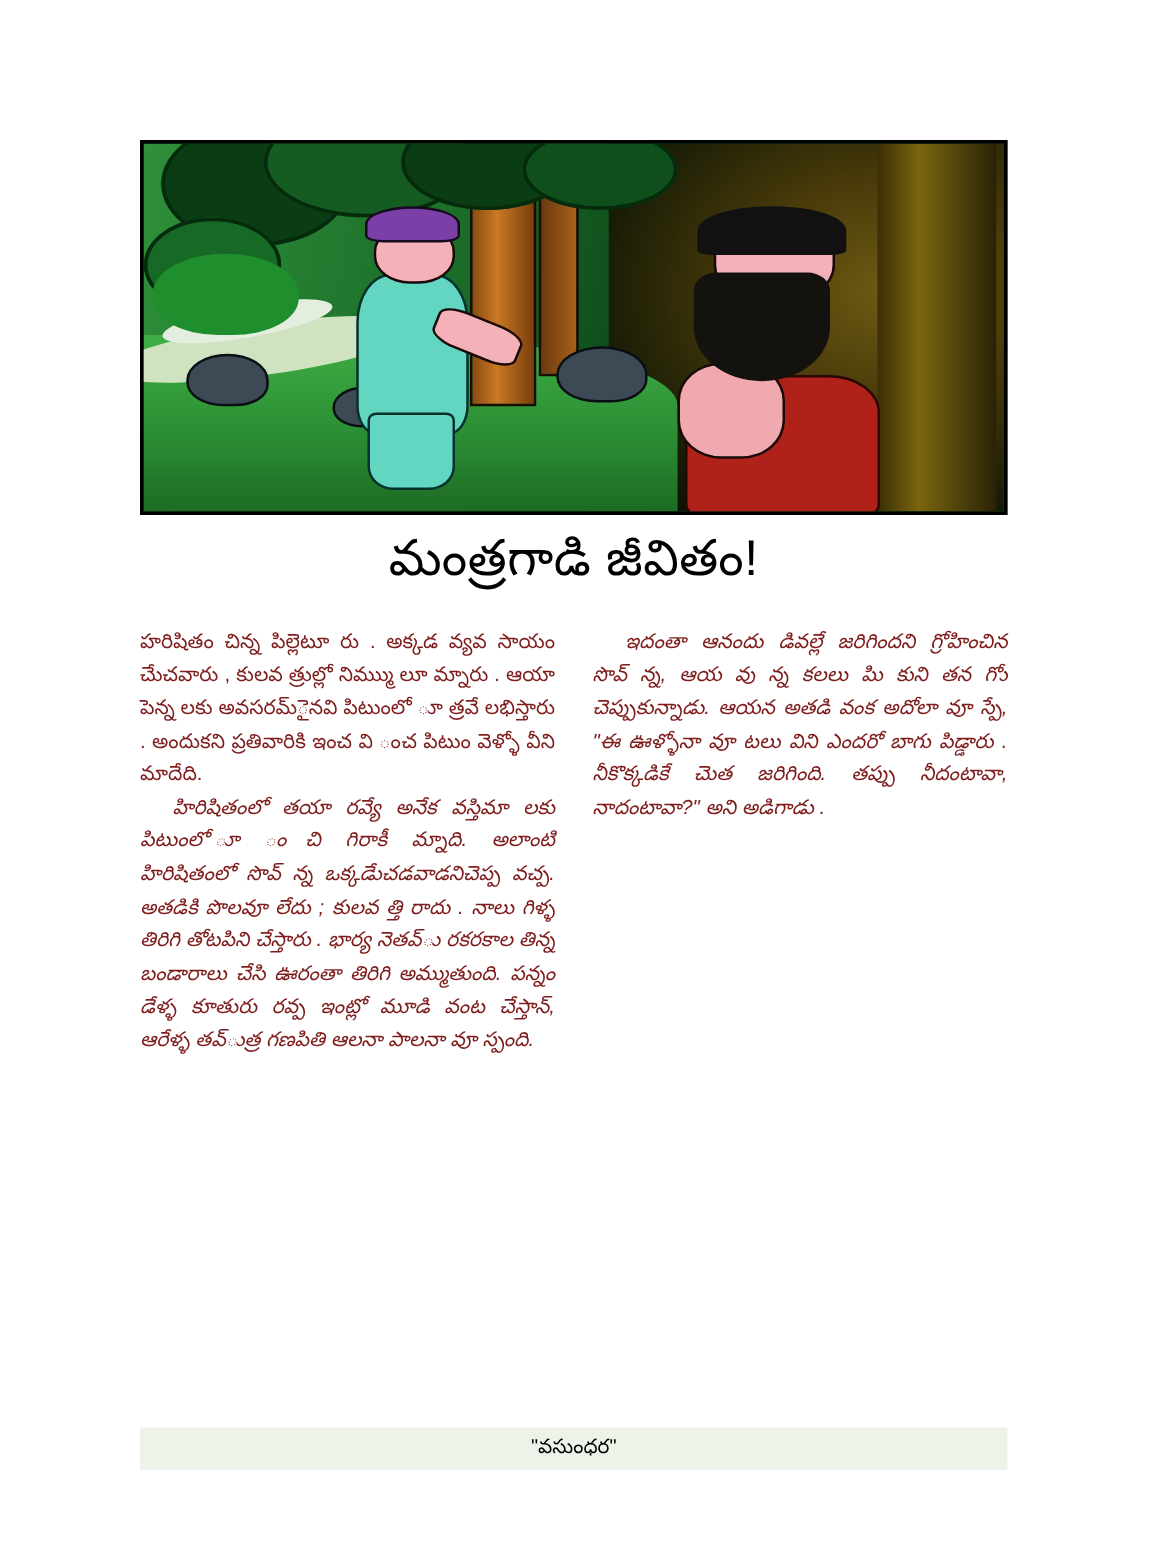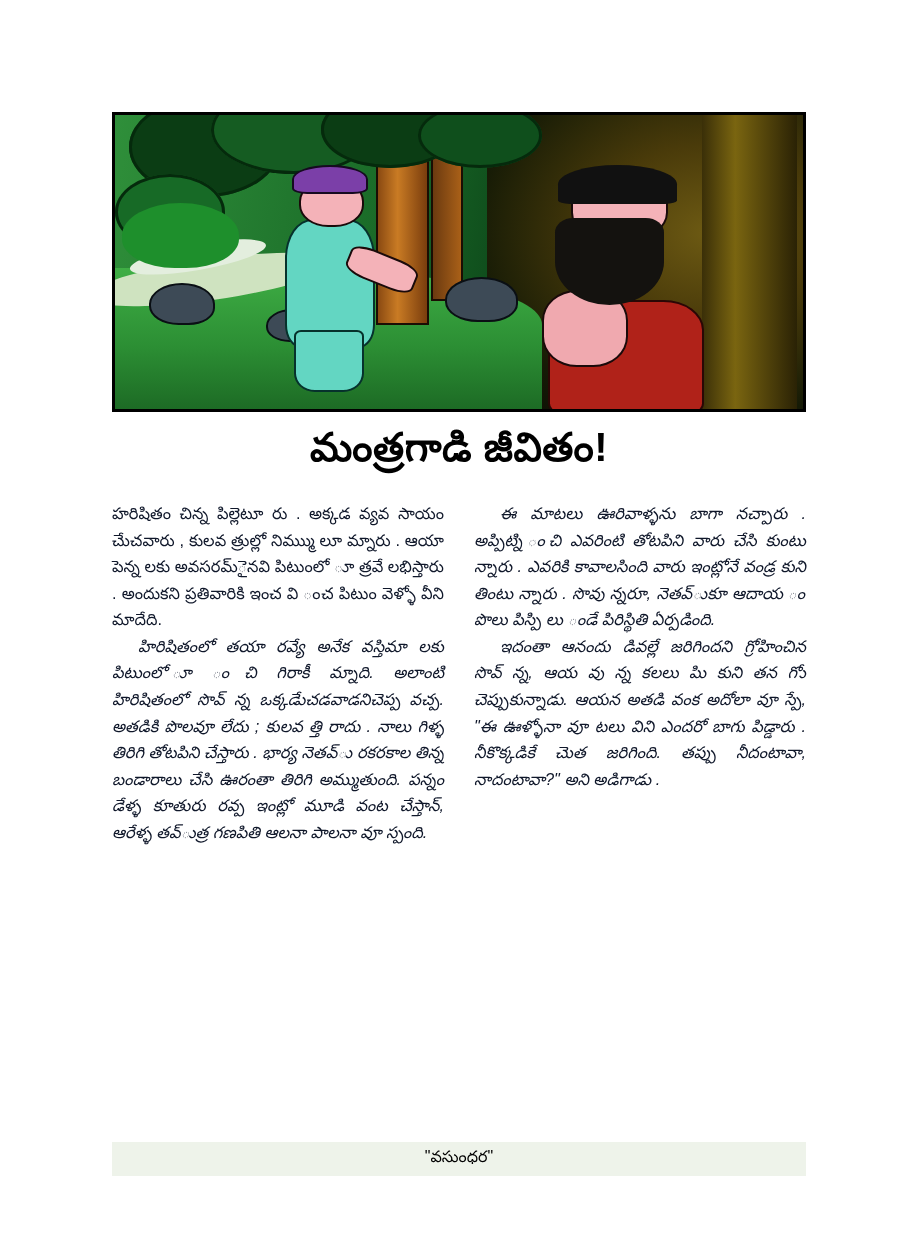--- a/index.html
+++ b/index.html
@@ -266,42 +266,42 @@
   }
 
   
   .title {
     position: absolute;
     left: 112px;
     top: 422px;
     width: 694px;
     text-align: center;
     font-size: 40px;
-    font-weight: bold;
+    font-weight: normal;
     color: #000;
     letter-spacing: 0.5px;
     line-height: 1.25;
   }
 
   
   .columns {
     position: absolute;
     left: 112px;
     top: 500px;
     width: 694px;
     height: 630px;
     display: flex;
     gap: 30px;
     align-items: flex-start;
   }
   .col {
     width: 332px;
     font-size: 16.3px;
     line-height: 1.63;
-    color: #0f172a;
+    color: #7f1d1d;
     text-align: justify;
     text-justify: inter-word;
   }
   .col p {
     margin: 0;
   }
   .col p.indent {
     text-indent: 26px;
     font-style: italic;
   }
@@ -380,21 +380,20 @@
   </div>
 
   <div class="title">మంత్రగాడి జీవితం!</div>
 
   <div class="columns">
     <div class="col">
       <p>హరిషితం చిన్న పిల్లెటూ రు . అక్కడ వ్యవ సాయం చేుచవారు , కులవ త్రుల్లో నిమ్ముు లూ మ్నారు . ఆయా పెన్న లకు అవసరమ్ైనవి పిటుంలో ూ త్రవే లభిస్తారు . అందుకని ప్రతివారికి ఇంచ వి ంచ పిటుం వెళ్ళో వీని మాదేది.</p>
       <p class="indent">హిరిషితంలో తయా రవ్యే అనేక వస్తిమా లకు పిటుంలో ూ ంచి గిరాకీ మ్నాది. అలాంటి హిరిషితంలో సొవ్ న్న ఒక్కడేుచడవాడనిచెప్ప వచ్ప. అతడికి పొలవూ లేదు ; కులవ త్తి రాదు . నాలు గిళ్ళ తిరిగి తోటపిని చేస్తారు . భార్య నెతవ్ు రకరకాల తిన్న బండారాలు చేసి ఊరంతా తిరిగి అమ్ముతుంది. పన్నం డేళ్ళ కూతురు రవ్ప ఇంట్లో మూడి వంట చేస్తాన్, ఆరేళ్ళ తవ్ుత్ర గణపితి ఆలనా పాలనా వూ స్పంది.</p>
     </div>
     <div class="col">
-      <p class="indent">ఈ మాటలు ఊరివాళ్ళను బాగా నచ్పారు . అప్పిట్ని ంచి ఎవరింటి తోటపిని వారు చేసి కుంటు న్నారు . ఎవరికి కావాలసింది వారు ఇంట్లోనే వండ్ర కుని తింటు న్నారు . సొవు న్నరూ, నెతవ్ుకూ ఆదాయ ం పొలు పిస్పి లు ండే పిరిస్థితి ఏర్పడింది.</p>
       <p class="indent">ఇదంతా ఆనందు డివల్లే జరిగిందని గ్రోహించిన సొవ్ న్న, ఆయ వు న్న కలలు పిు కుని తన గోు చెప్పుకున్నాడు. ఆయన అతడి వంక అదోలా వూ స్పే, "ఈ ఊళ్ళోనా వూ టలు విని ఎందరో బాగు పిడ్డారు . నీకొక్కడికే చెుత జరిగింది. తప్పు నీదంటావా, నాదంటావా?" అని అడిగాడు .</p>
     </div>
   </div>
 
   <div class="footer-band">
     <span class="sig">"వసుంధర"</span>
   </div>
 
 </div>
 

